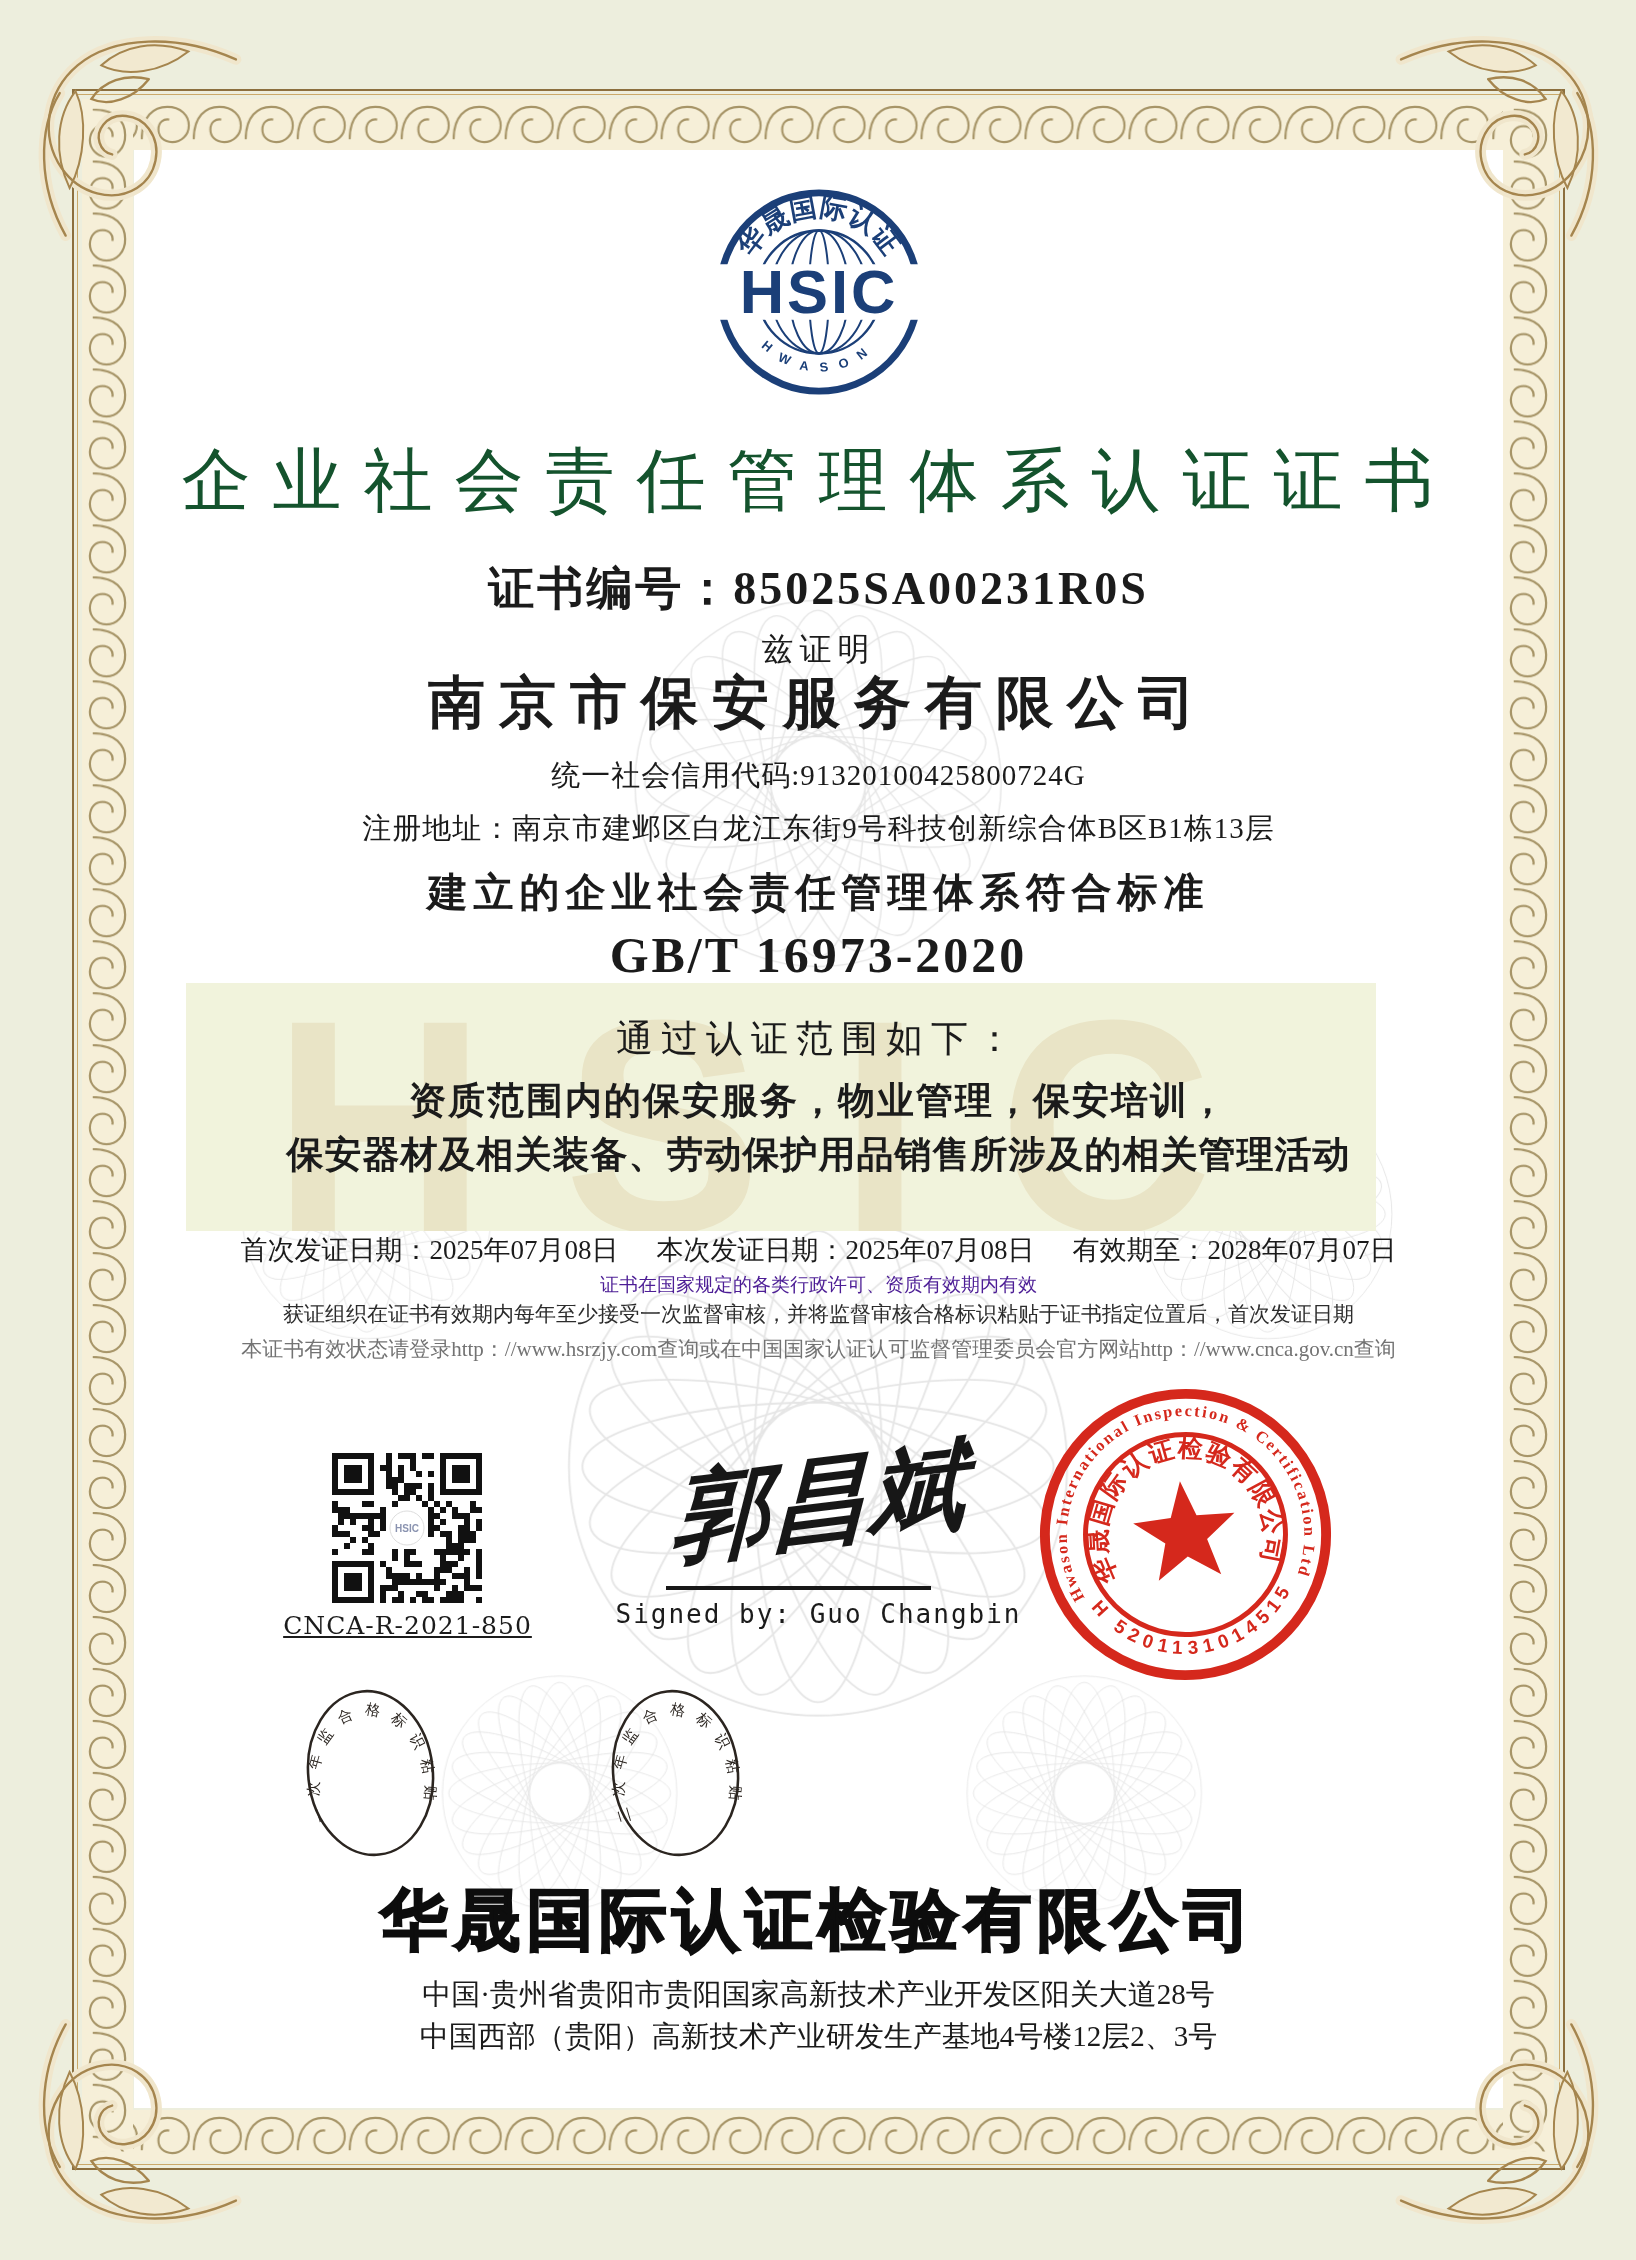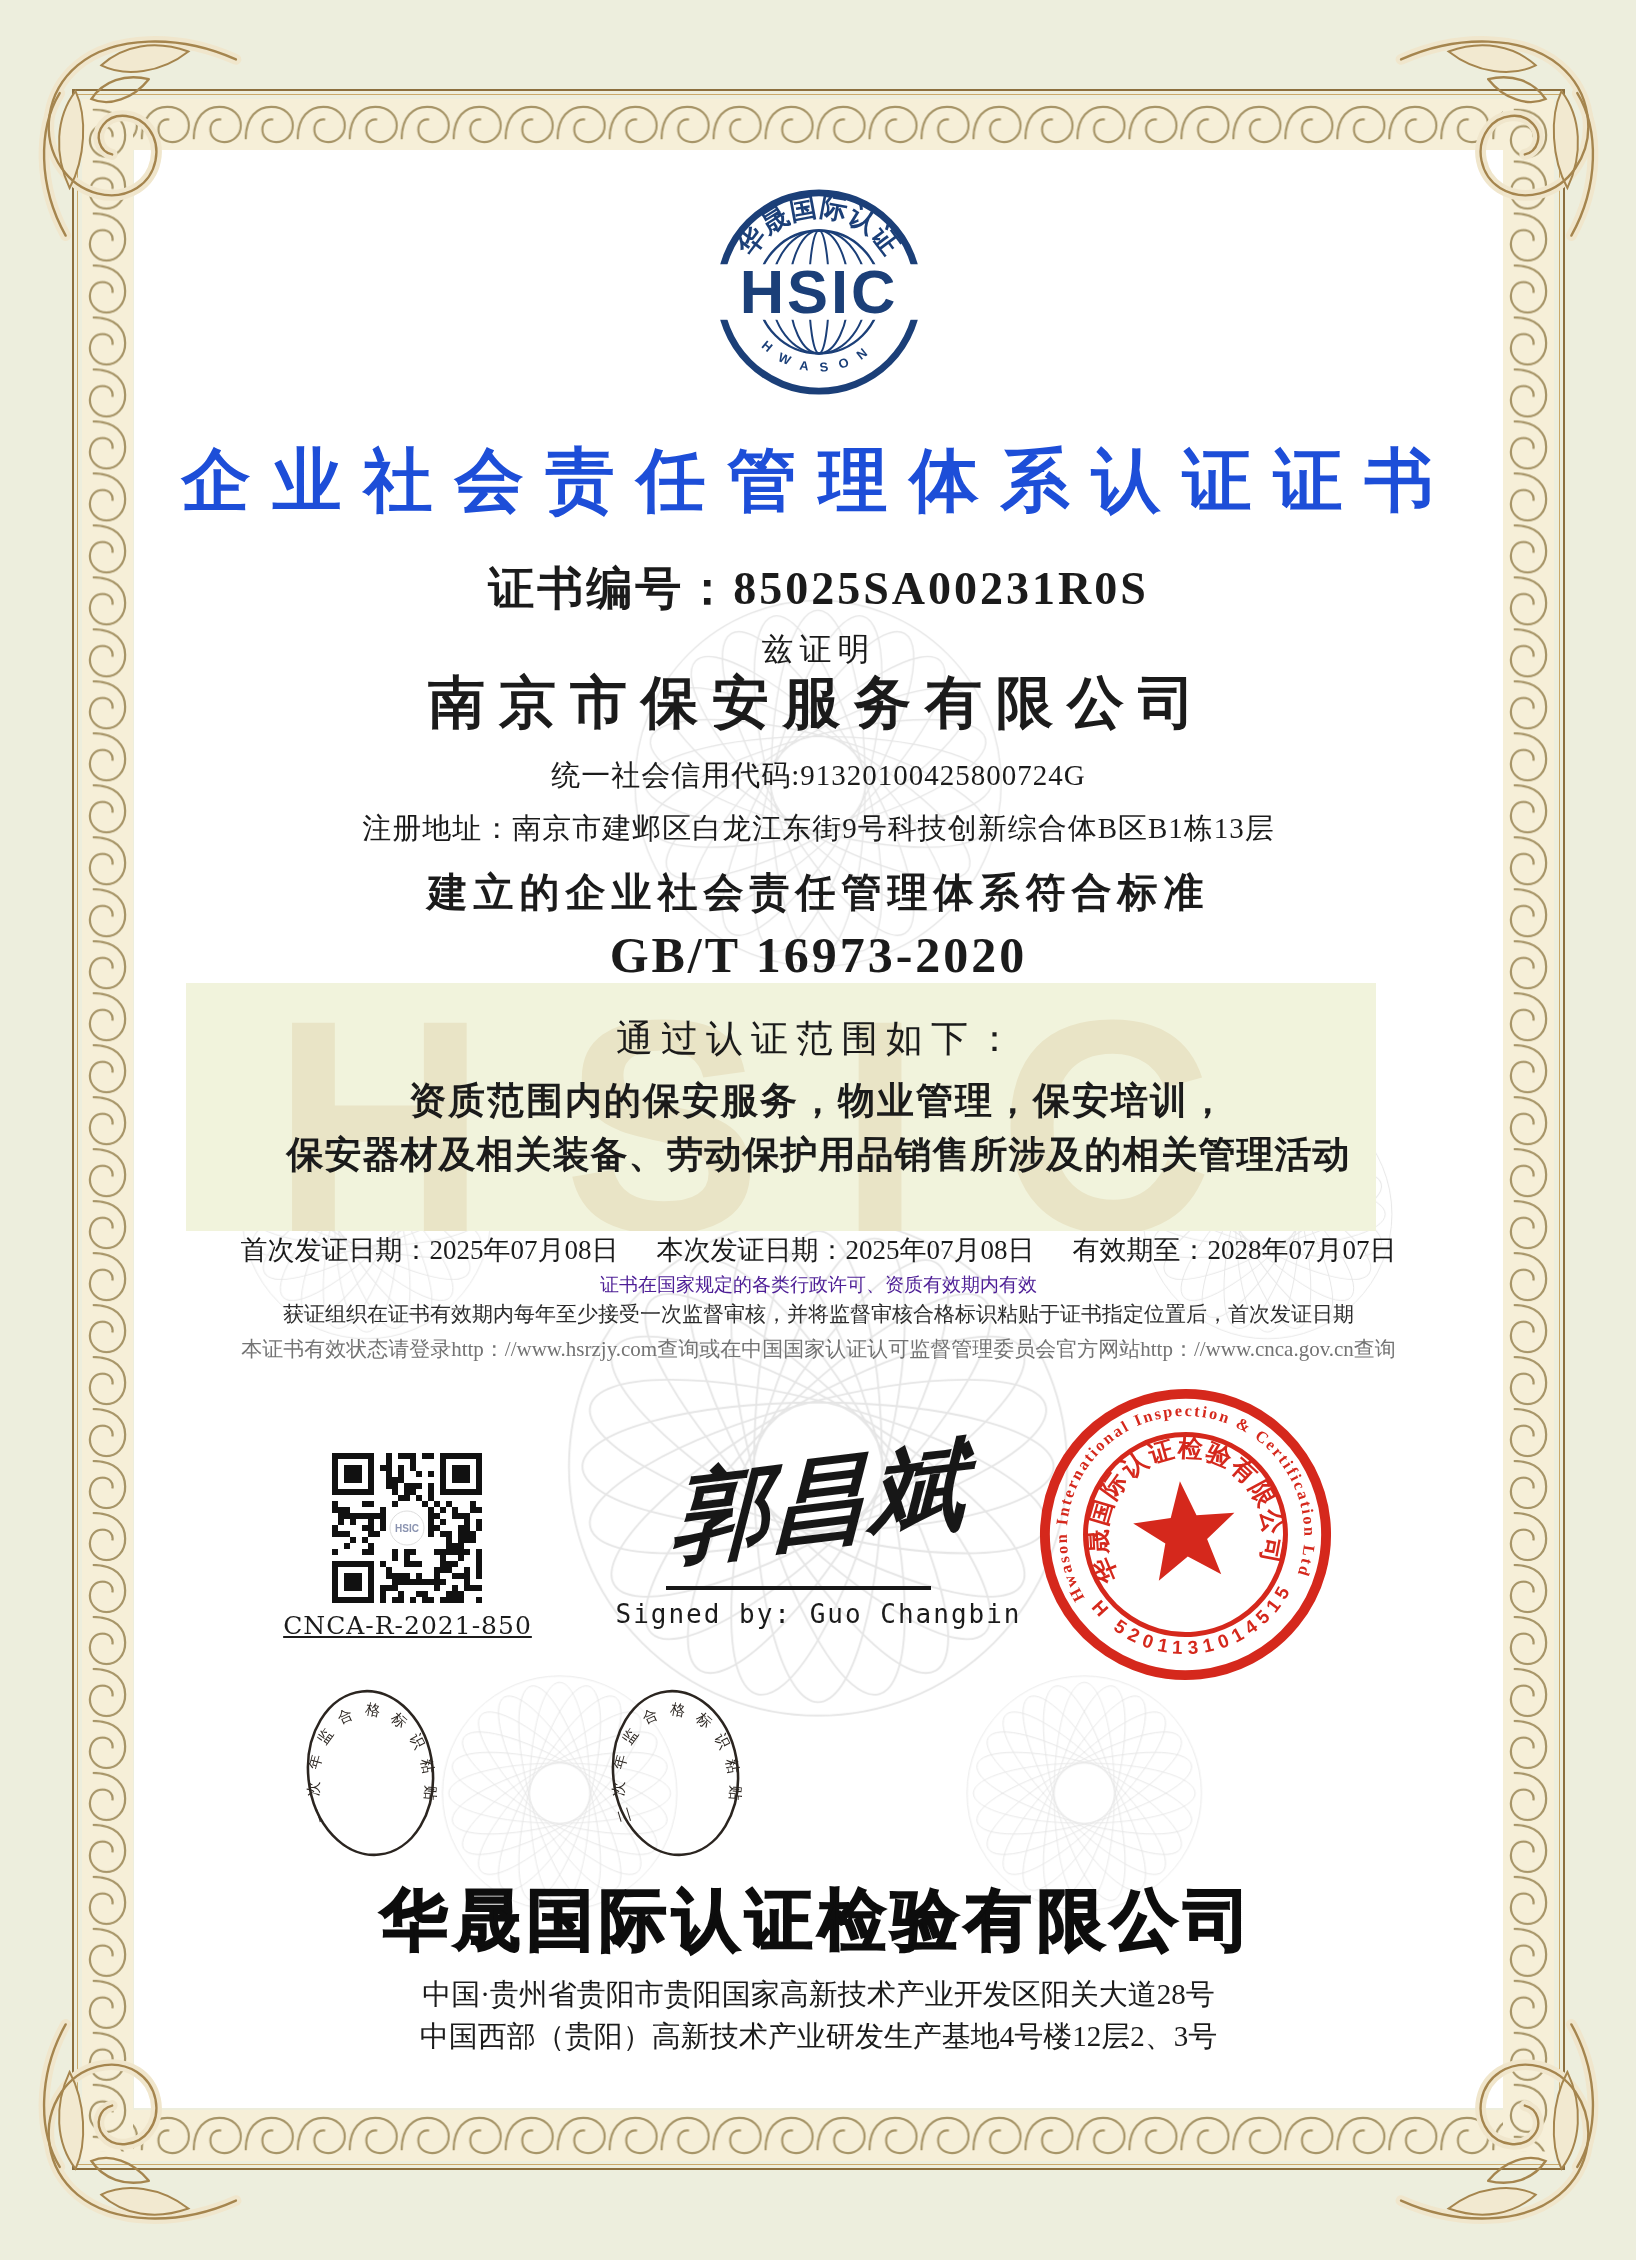--- a/index.html
+++ b/index.html
@@ -17,21 +17,21 @@
   .c-fat{fill:none;stroke:#f0e6cc;stroke-width:11;stroke-linecap:round;}
   .c-thin{fill:none;stroke:#a5854e;stroke-width:2.4;stroke-linecap:round;}
   .c-leaf{fill:#f2e9d0;stroke:#a5854e;stroke-width:2;}
   
   #guilloche{position:absolute;left:0;top:0;z-index:1;}
   .ros{fill:none;stroke:#c6c6c6;stroke-width:1.1;}
   
   .row{position:absolute;left:0;right:0;text-align:center;z-index:5;white-space:nowrap;}
   #logo-svg{position:absolute;left:50%;transform:translateX(-50%);top:30px;z-index:5;}
   .logo-navy{fill:#1b3f78;}
-  #title{top:285px;font-size:69px;font-weight:bold;letter-spacing:22px;color:#1d4ed8;}
+  #title{top:285px;font-size:69px;font-weight:normal;letter-spacing:22px;color:#14532d;}
   #certno{top:408px;font-size:46px;font-weight:bold;letter-spacing:3px;}
   #certify{top:478px;font-size:32px;letter-spacing:6px;}
   #company{top:515px;font-size:57px;font-weight:bold;letter-spacing:14px;}
   #credit{top:606px;font-size:29px;letter-spacing:1px;}
   #regaddr{top:659px;font-size:29px;letter-spacing:1px;}
   #stdintro{top:715px;font-size:40px;font-weight:bold;letter-spacing:6px;}
   #gbt{top:776px;font-size:50px;font-weight:bold;letter-spacing:3px;}
   
   #band{position:absolute;left:52px;top:833px;width:1190px;height:248px;
         background:#f1f3dc;z-index:2;overflow:hidden;}

